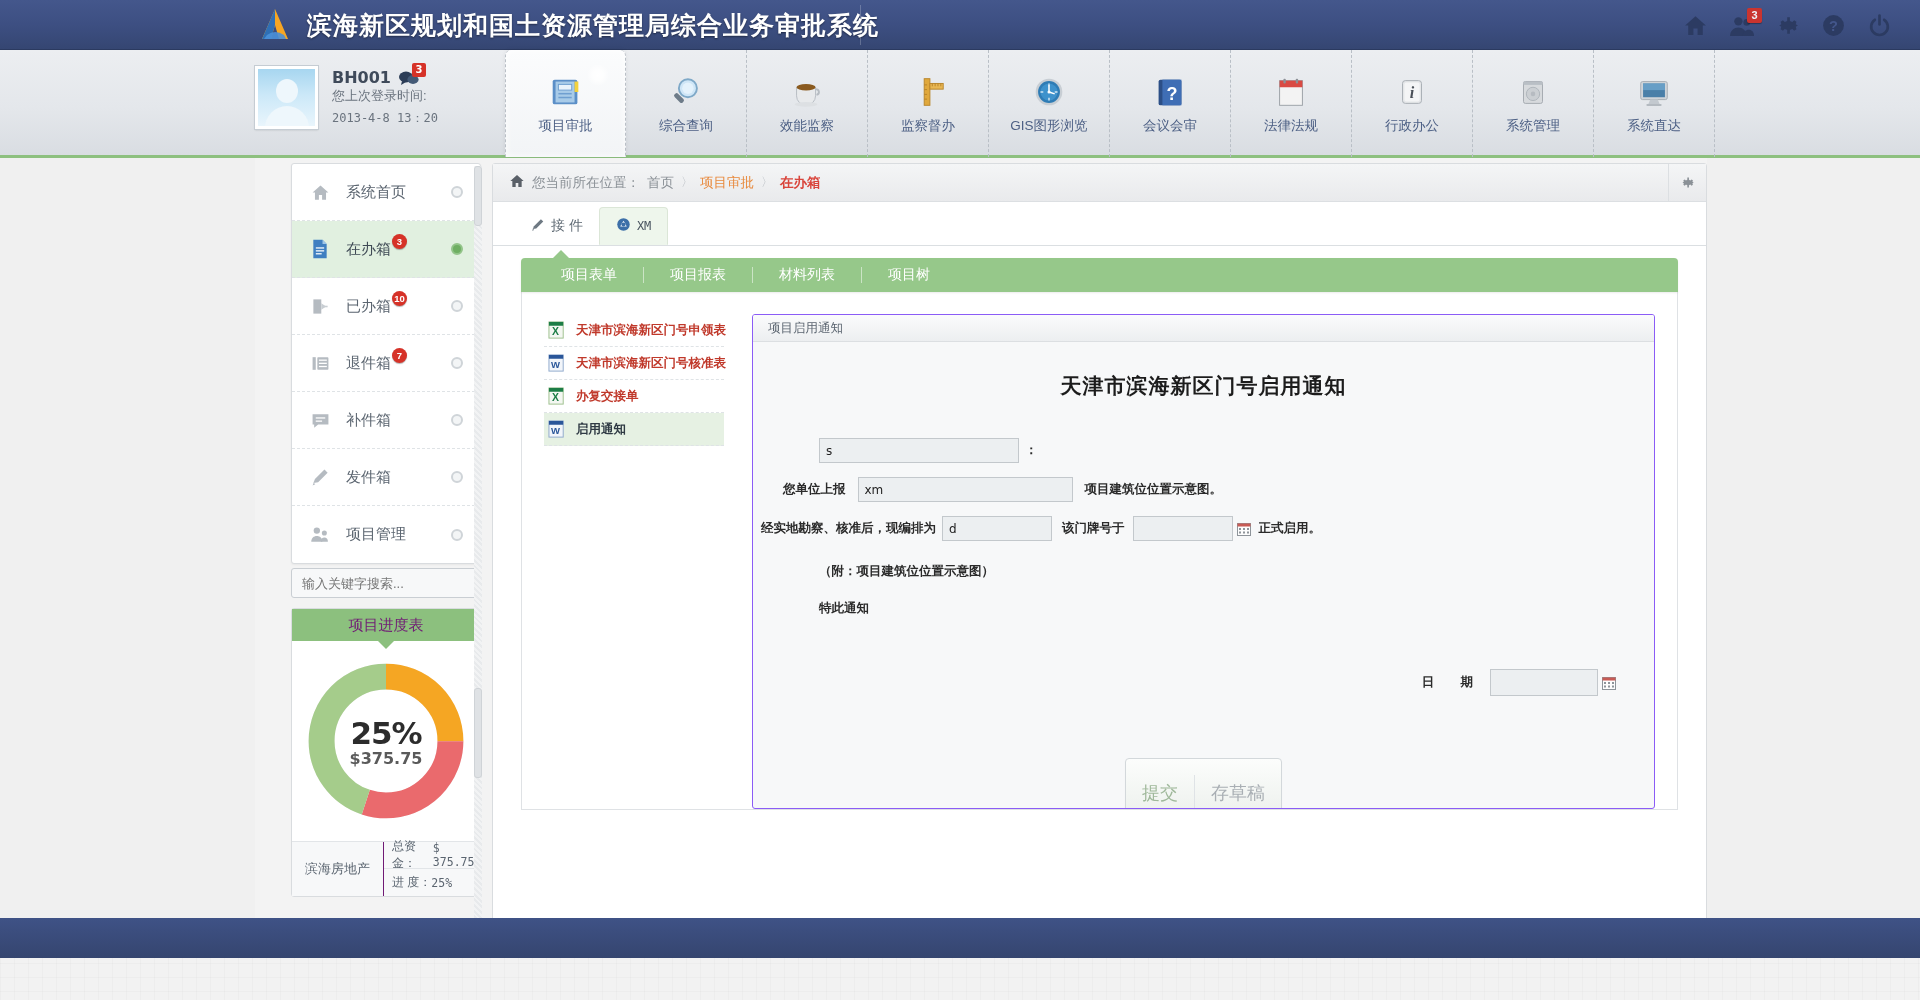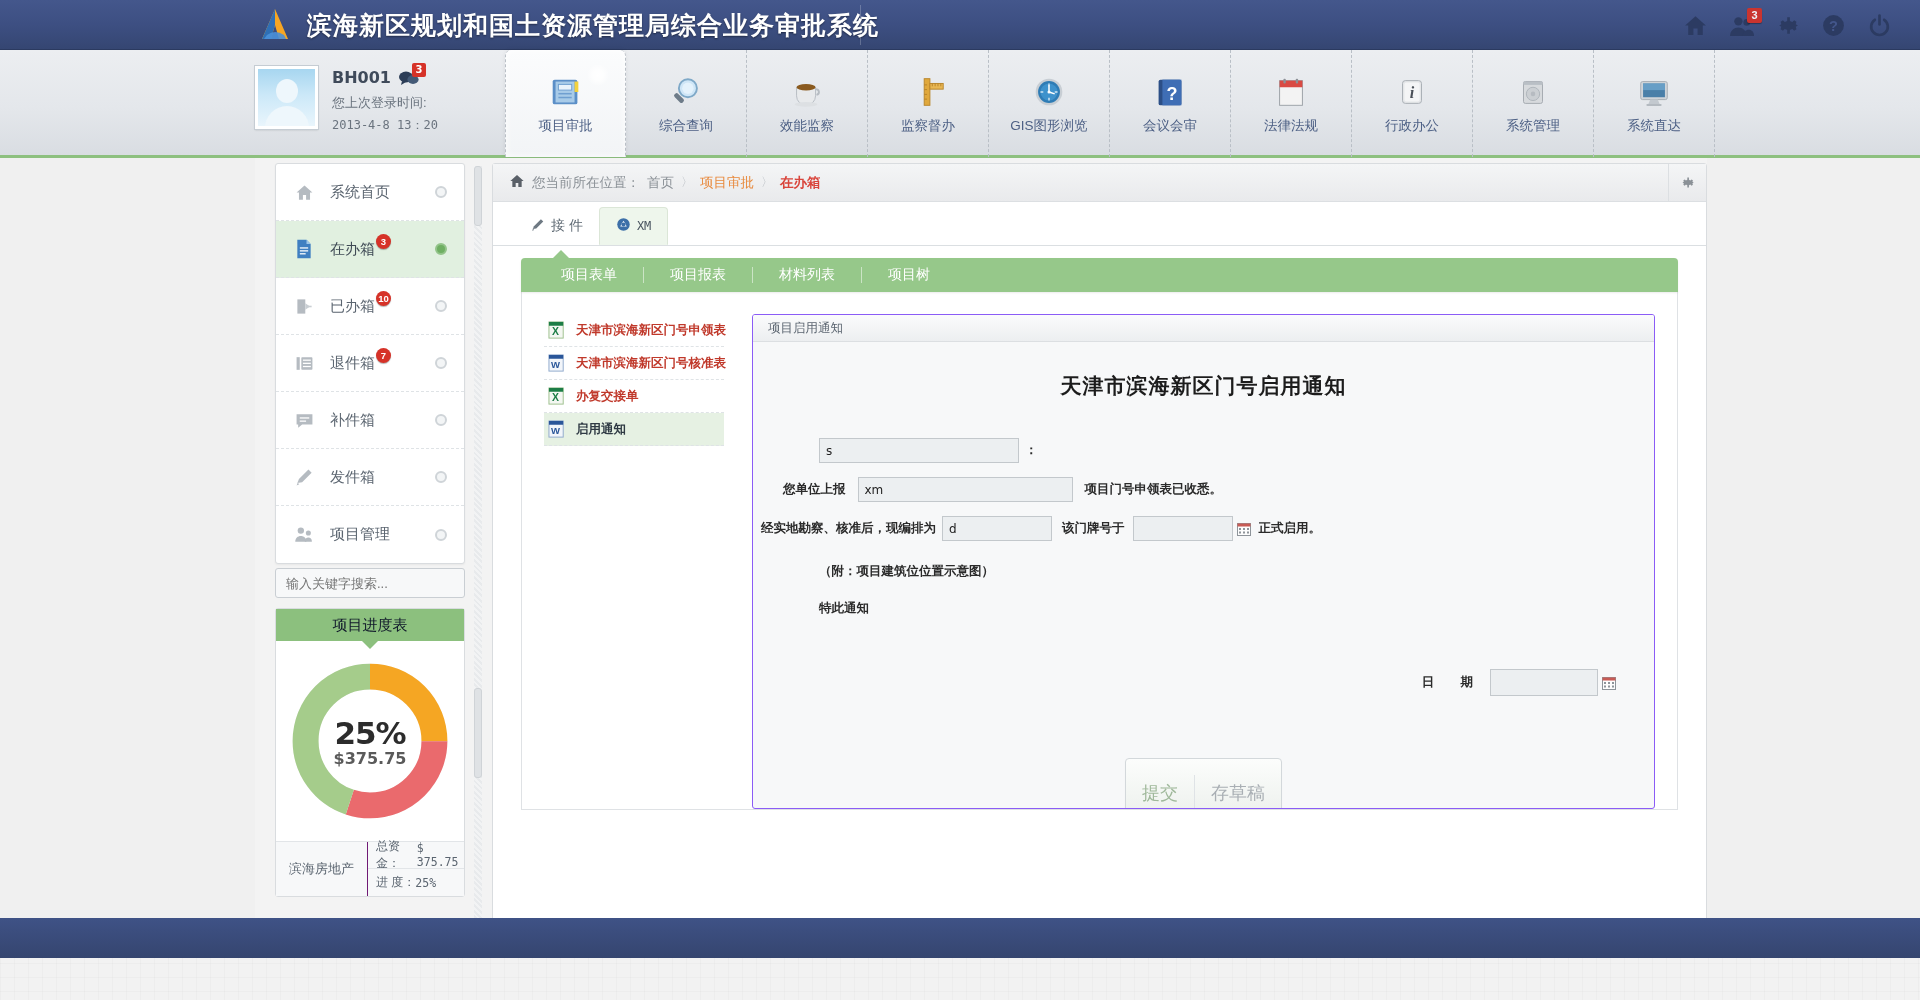--- a/index.html
+++ b/index.html
@@ -78,21 +78,21 @@
     font-size:16px;font-weight:bold;color:#3f4a5a;
     display:flex; align-items:center; gap:8px;
     font-family:"DejaVu Sans","Liberation Sans",sans-serif;
   }
   .msgicon{ position:relative; width:20px;height:16px; }
   .msgbadge{
     position:absolute; right:-7px; top:-7px;
     background:#d63228;color:#fff;font-size:10px;font-weight:bold;
     width:14px;height:14px;line-height:14px;text-align:center;border-radius:2px;
   }
-  .ulast{ font-size:13px;color:#6a737e;margin-top:7px; }
+  .ulast{ font-size:13px;color:#6a737e;}
   .utime{ font-size:12px;color:#6a737e;margin-top:5px;font-family:"DejaVu Sans Mono","Liberation Mono",monospace; }
 
   .navitems{
     position:absolute; left:505px; top:0; height:107px;
     display:flex; align-items:center;
   }
   .navitem{
     width:121px; height:107px;
     display:flex; flex-direction:column; align-items:center; justify-content:center;
     gap:6px; cursor:pointer; position:relative;
@@ -111,21 +111,21 @@
     background:radial-gradient(circle,#ffffff 0%,rgba(255,255,255,.75) 35%,rgba(255,255,255,0) 72%);
   }
   .navicon{ width:38px;height:38px; display:block; }
 
   
   .page{ position:relative; width:1920px; height:800px; background:#f3f3f3; }
   .bg-left{ position:absolute;left:0;top:0;width:255px;height:800px;background:#f0f0f0;}
   .bg-right{ position:absolute;right:0;top:0;width:213px;height:800px;background:#f0f0f0;}
 
   
-  .sidebar{ position:absolute; left:250px; top:5px; width:215px;padding-left:25px; }
+  .sidebar{ position:absolute; left:266px; top:5px; width:215px;padding-left:25px; }
   .menu{
     background:#ffffff; border:1px solid #d9dcdf; border-radius:3px;
     box-shadow:0 1px 2px rgba(0,0,0,.05);
   }
   .menuitem{
     height:57px; display:flex; align-items:center; padding:0 16px;
     border-bottom:1px dashed #dfe3e6; cursor:pointer; position:relative;
   }
   .menuitem:last-child{ border-bottom:none; }
   .menuitem.active{ background:#e1f0e0; }
@@ -164,21 +164,21 @@
   }
   .searchbtn::before{
     content:""; position:absolute; left:-6px; top:50%; transform:translateY(-50%);
     border:6px solid transparent; border-right-color:#8cc07e;
   }
 
   .progcard{
     margin-top:10px; border:1px solid #d9dcdf; background:#fff; border-radius:3px;
   }
   .progtitle{
-    height:32px; background:#8cc07e; color:#0f172a; font-size:15px;
+    height:32px; background:#8cc07e; color:#701a75; font-size:15px;
     display:flex;align-items:center;justify-content:center; position:relative;
   }
   .progtitle::after{
     content:""; position:absolute; left:50%; bottom:-8px; transform:translateX(-50%);
     border:8px solid transparent; border-top-color:#8cc07e; border-bottom:none;
   }
   .donutwrap{ height:200px; display:flex;align-items:center;justify-content:center; }
   .donut{ position:relative; width:170px;height:170px; }
   .donut svg{ display:block; }
   .donut-center{
@@ -799,21 +799,21 @@
             <div class="doc-title">天津市滨海新区门号启用通知</div>
 
             <div class="frow">
               <input class="finput" style="width: 200px;" value="s">
               <span class="ftext" style="margin-left:6px">：</span>
             </div>
 
             <div class="frow" style="padding-left:30px">
               <span class="ftext">您单位上报</span>
               <input class="finput" style="width: 215px; margin-left: 12px;" value="xm">
-              <span class="ftext" style="margin-left:12px">项目门号申领表已收悉。</span>
+              <span class="ftext" style="margin-left:12px">项目建筑位位置示意图。</span>
             </div>
 
             <div class="frow" style="padding-left:8px">
               <span class="ftext">经实地勘察、核准后，现编排为</span>
               <input class="finput" style="width: 110px; margin-left: 6px;" value="d">
               <span class="ftext" style="margin-left:10px">该门牌号于</span>
               <input class="finput" style="width: 100px; margin-left: 8px;" value="">
               <span class="calicon">
                 <svg width="14" height="14" viewBox="0 0 14 14">
                   <rect x="0.5" y="1.5" width="13" height="12" fill="#fdfdfd" stroke="#8e949a"></rect>

